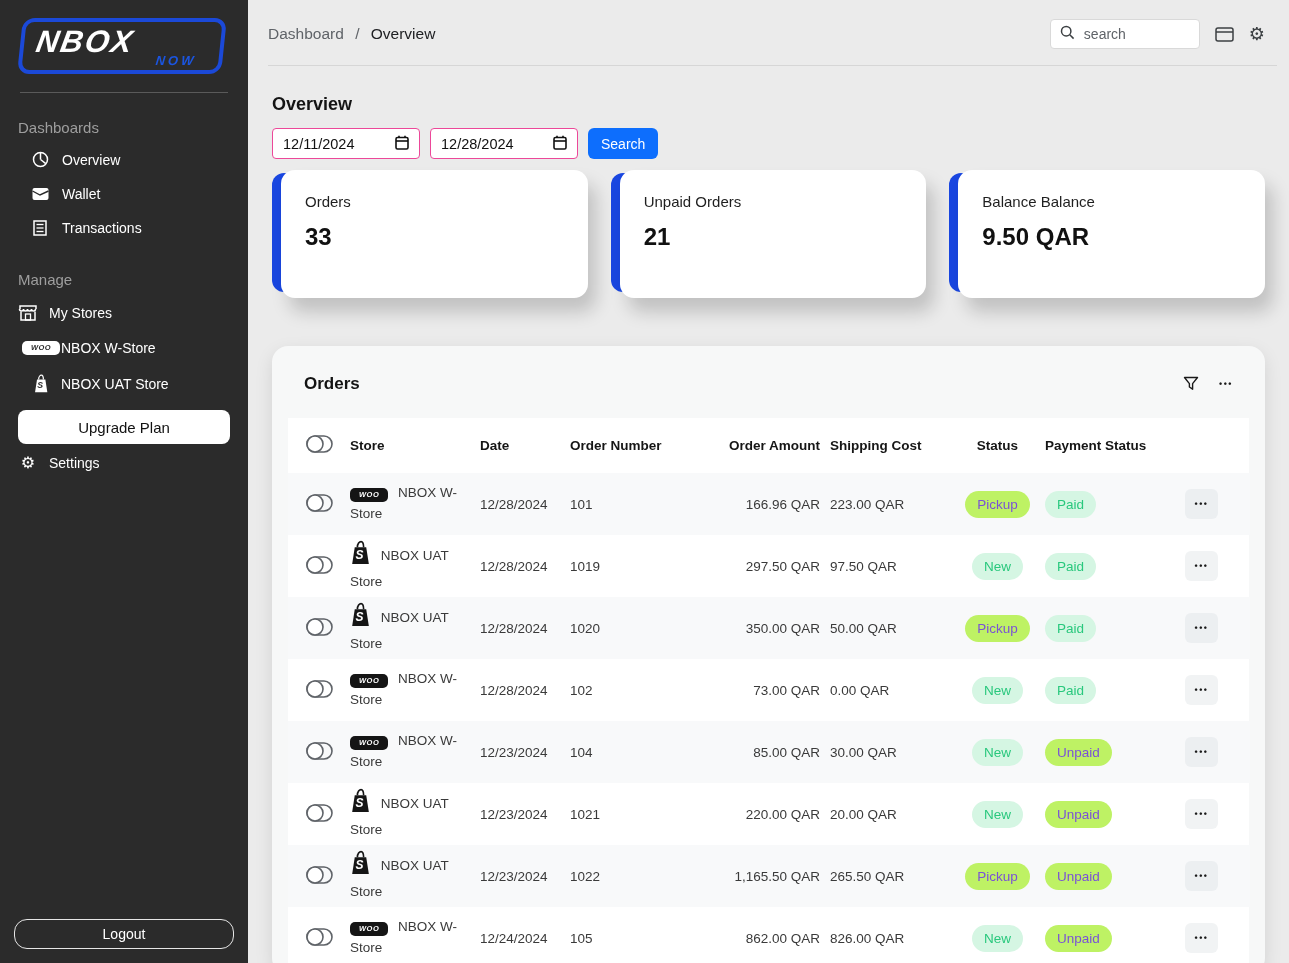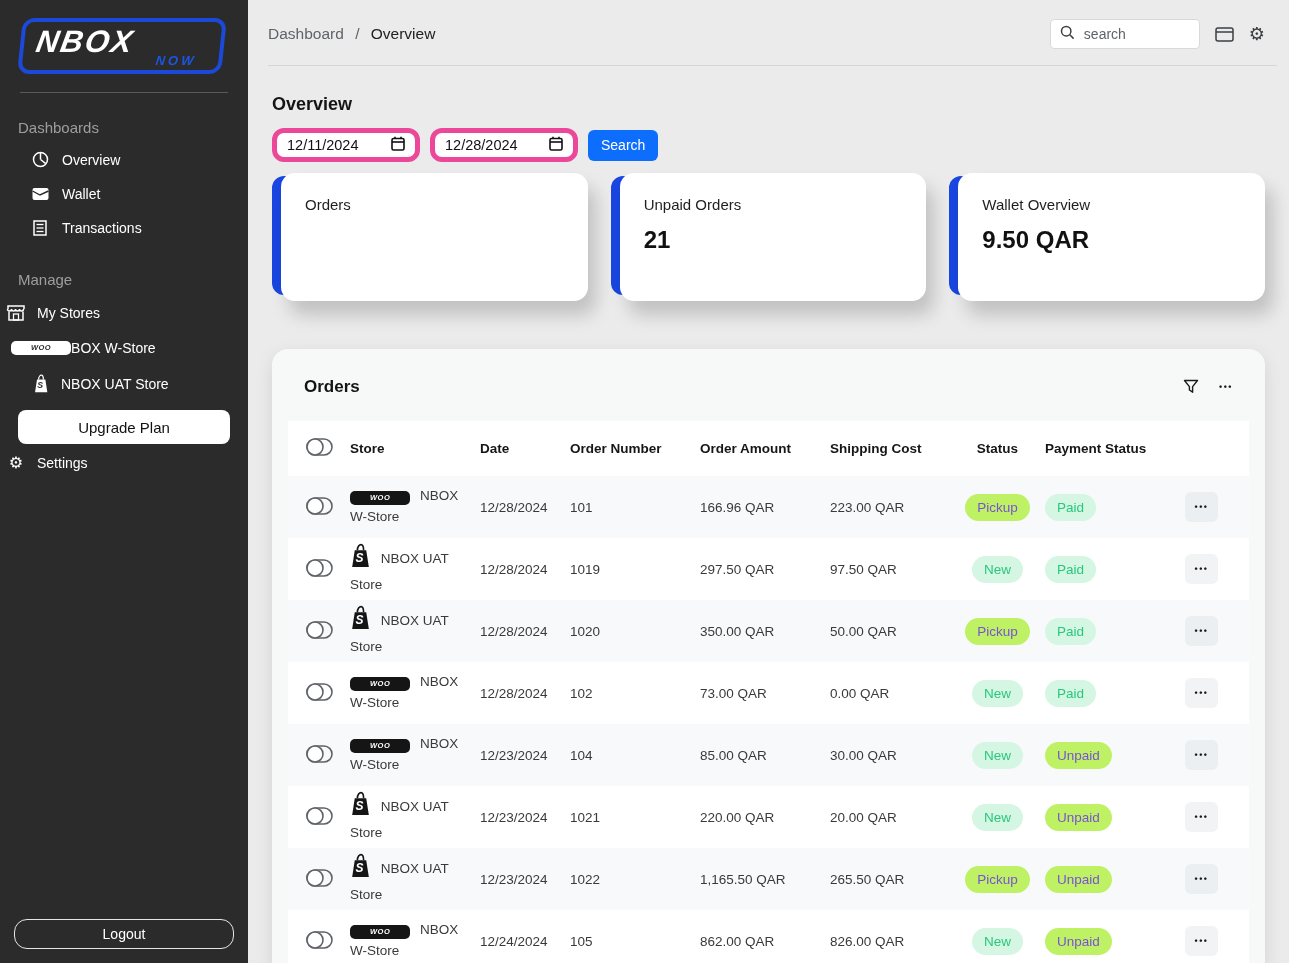--- a/index.html
+++ b/index.html
@@ -30,21 +30,21 @@
   .logo-sub {
     text-align:right; color:#1b55e0; font-style:italic; font-weight:800;
     font-size:13px; letter-spacing:3px; margin-top:-4px; padding-right:10px;
   }
   .side-divider { border-top:1px solid #5a5a5a; margin:18px 20px 0; }
   .section-label { color:#9e9e9e; font-size:15px; padding:0 18px; margin:26px 0 6px; }
   .side-item {
     display:flex; align-items:center; gap:12px;
     padding:9px 12px 9px 30px; font-size:14px; color:#fff; cursor:pointer;
   }
-  .side-item.top { padding-left:6px; gap:11px; }
+  .side-item.top { padding-left:18px; gap:11px; }
   .side-item.sub { padding-left:31px; gap:10px; }
   .side-item .sicon { width:20px; display:inline-flex; justify-content:center; flex-shrink:0; }
   .upgrade-btn {
     margin:8px 18px 2px; height:34px; background:#fff; color:#111;
     border:none; border-radius:8px; font-size:15px; font-family:inherit;
     cursor:pointer; width:calc(100% - 36px);
   }
   .side-spacer { flex:1; }
   .logout-btn {
     margin:0 14px; height:30px; background:transparent; color:#fff;
@@ -74,22 +74,22 @@
   }
   .searchbox input::placeholder { color:#5f6368; }
   .icon-btn { background:none; border:none; padding:0; cursor:pointer; color:#3c4043;
     display:inline-flex; align-items:center; font-size:18px; line-height:1; }
   .main-divider { height:1px; background:#d6d6d6; margin:0 12px 0 20px; }
   .content { padding:0 24px; flex:1; overflow:hidden; }
   .page-title { font-size:18px; font-weight:700; color:#141414; margin:28px 0 13px; }
   
   .filters { display:flex; gap:10px; align-items:center; margin-bottom:11px; }
   .date-input {
-    width:148px; height:31px; background:#fff; border:5px solid #ec4899;
-    border-radius:12px; display:flex; align-items:center; justify-content:space-between;
+    width:148px; height:31px; background:#fff; border:1px solid #ec4899;
+    border-radius:4px; display:flex; align-items:center; justify-content:space-between;
     padding:12px 10px; font-size:14.5px; color:#111; cursor:pointer;
   }
   .btn-primary {
     height:31px; padding:0 13px; background:#0d6efd; color:#fff; border:none;
     border-radius:6px; font-size:14px; font-family:inherit; cursor:pointer;
   }
   
   .cards { display:flex; gap:23px; margin-top:9px; }
   .stat { position:relative; flex:1; height:128px; }
   .stat-bar {
@@ -118,35 +118,35 @@
   .table-wrap { background:#fff; margin-top:24px; }
   table { width:100%; border-collapse:collapse; font-size:13.5px; color:#3a3a3a; table-layout:fixed; }
   thead th {
     height:55px; text-align:left; font-weight:600; color:#161616;
     font-size:13.5px; padding:0 10px 0 0; vertical-align:middle;
   }
   .c-toggle  { width:62px;  text-align:center; }
   .c-store   { width:130px; }
   .c-date    { width:90px;  }
   .c-number  { width:130px; }
-  .c-amount  { width:130px; }
+  .c-amount  { width:130px;text-align:right; }
   .c-shipping{ width:130px; }
   .c-status  { width:85px;text-align:center;  }
   .c-payment { width:140px; }
   .c-actions { width:65px;  }
   tbody tr { height:62px; }
   tbody tr:nth-child(odd) { background:#f8f9fa; }
   tbody td { padding:0 10px 0 0; vertical-align:middle; }
   td.c-toggle, th.c-toggle { text-align:center; padding:0; }
   .store-cell { line-height:1.55; padding-right:6px; }
   .picon { display:inline-block; vertical-align:middle; margin-right:6px; }
   .woo-badge {
     display:inline-block; background:#151515; color:#fff; border-radius:5px;
     font-size:7.5px; font-weight:900; font-style:italic; letter-spacing:.5px;
-    padding:3px 20px; line-height:1;
+    padding:3px 9px; line-height:1;
   }
   .badge {
     display:inline-block; padding:6px 12px; border-radius:14px; font-size:13.5px;
   }
   .badge-green  { background:#d5f6e3; color:#29c87d; }
   .badge-purple { background:#bef264; color:#7a52d6; }
   .action-btn {
     width:33px; height:30px; border:none; border-radius:6px; background:#f1f3f4;
     cursor:pointer; color:#1a1a1a; font-family:inherit;
   }
@@ -300,33 +300,34 @@
         </span>
       </div>
       <button class="btn-primary">Search</button>
     </div>
 
     <div class="cards">
       <div class="stat">
         <div class="stat-bar"></div>
         <div class="stat-body">
           <div class="stat-label">Orders</div>
+          <div class="stat-value">33</div>
         </div>
       </div>
       <div class="stat">
         <div class="stat-bar"></div>
         <div class="stat-body">
           <div class="stat-label">Unpaid Orders</div>
           <div class="stat-value">21</div>
         </div>
       </div>
       <div class="stat">
         <div class="stat-bar"></div>
         <div class="stat-body">
-          <div class="stat-label">Wallet Overview</div>
+          <div class="stat-label">Balance Balance</div>
           <div class="stat-value">9.50 QAR</div>
         </div>
       </div>
     </div>
 
     <section class="orders-panel">
       <div class="panel-head">
         <div class="panel-title">Orders</div>
         <div class="panel-actions">
           <button class="icon-btn">

